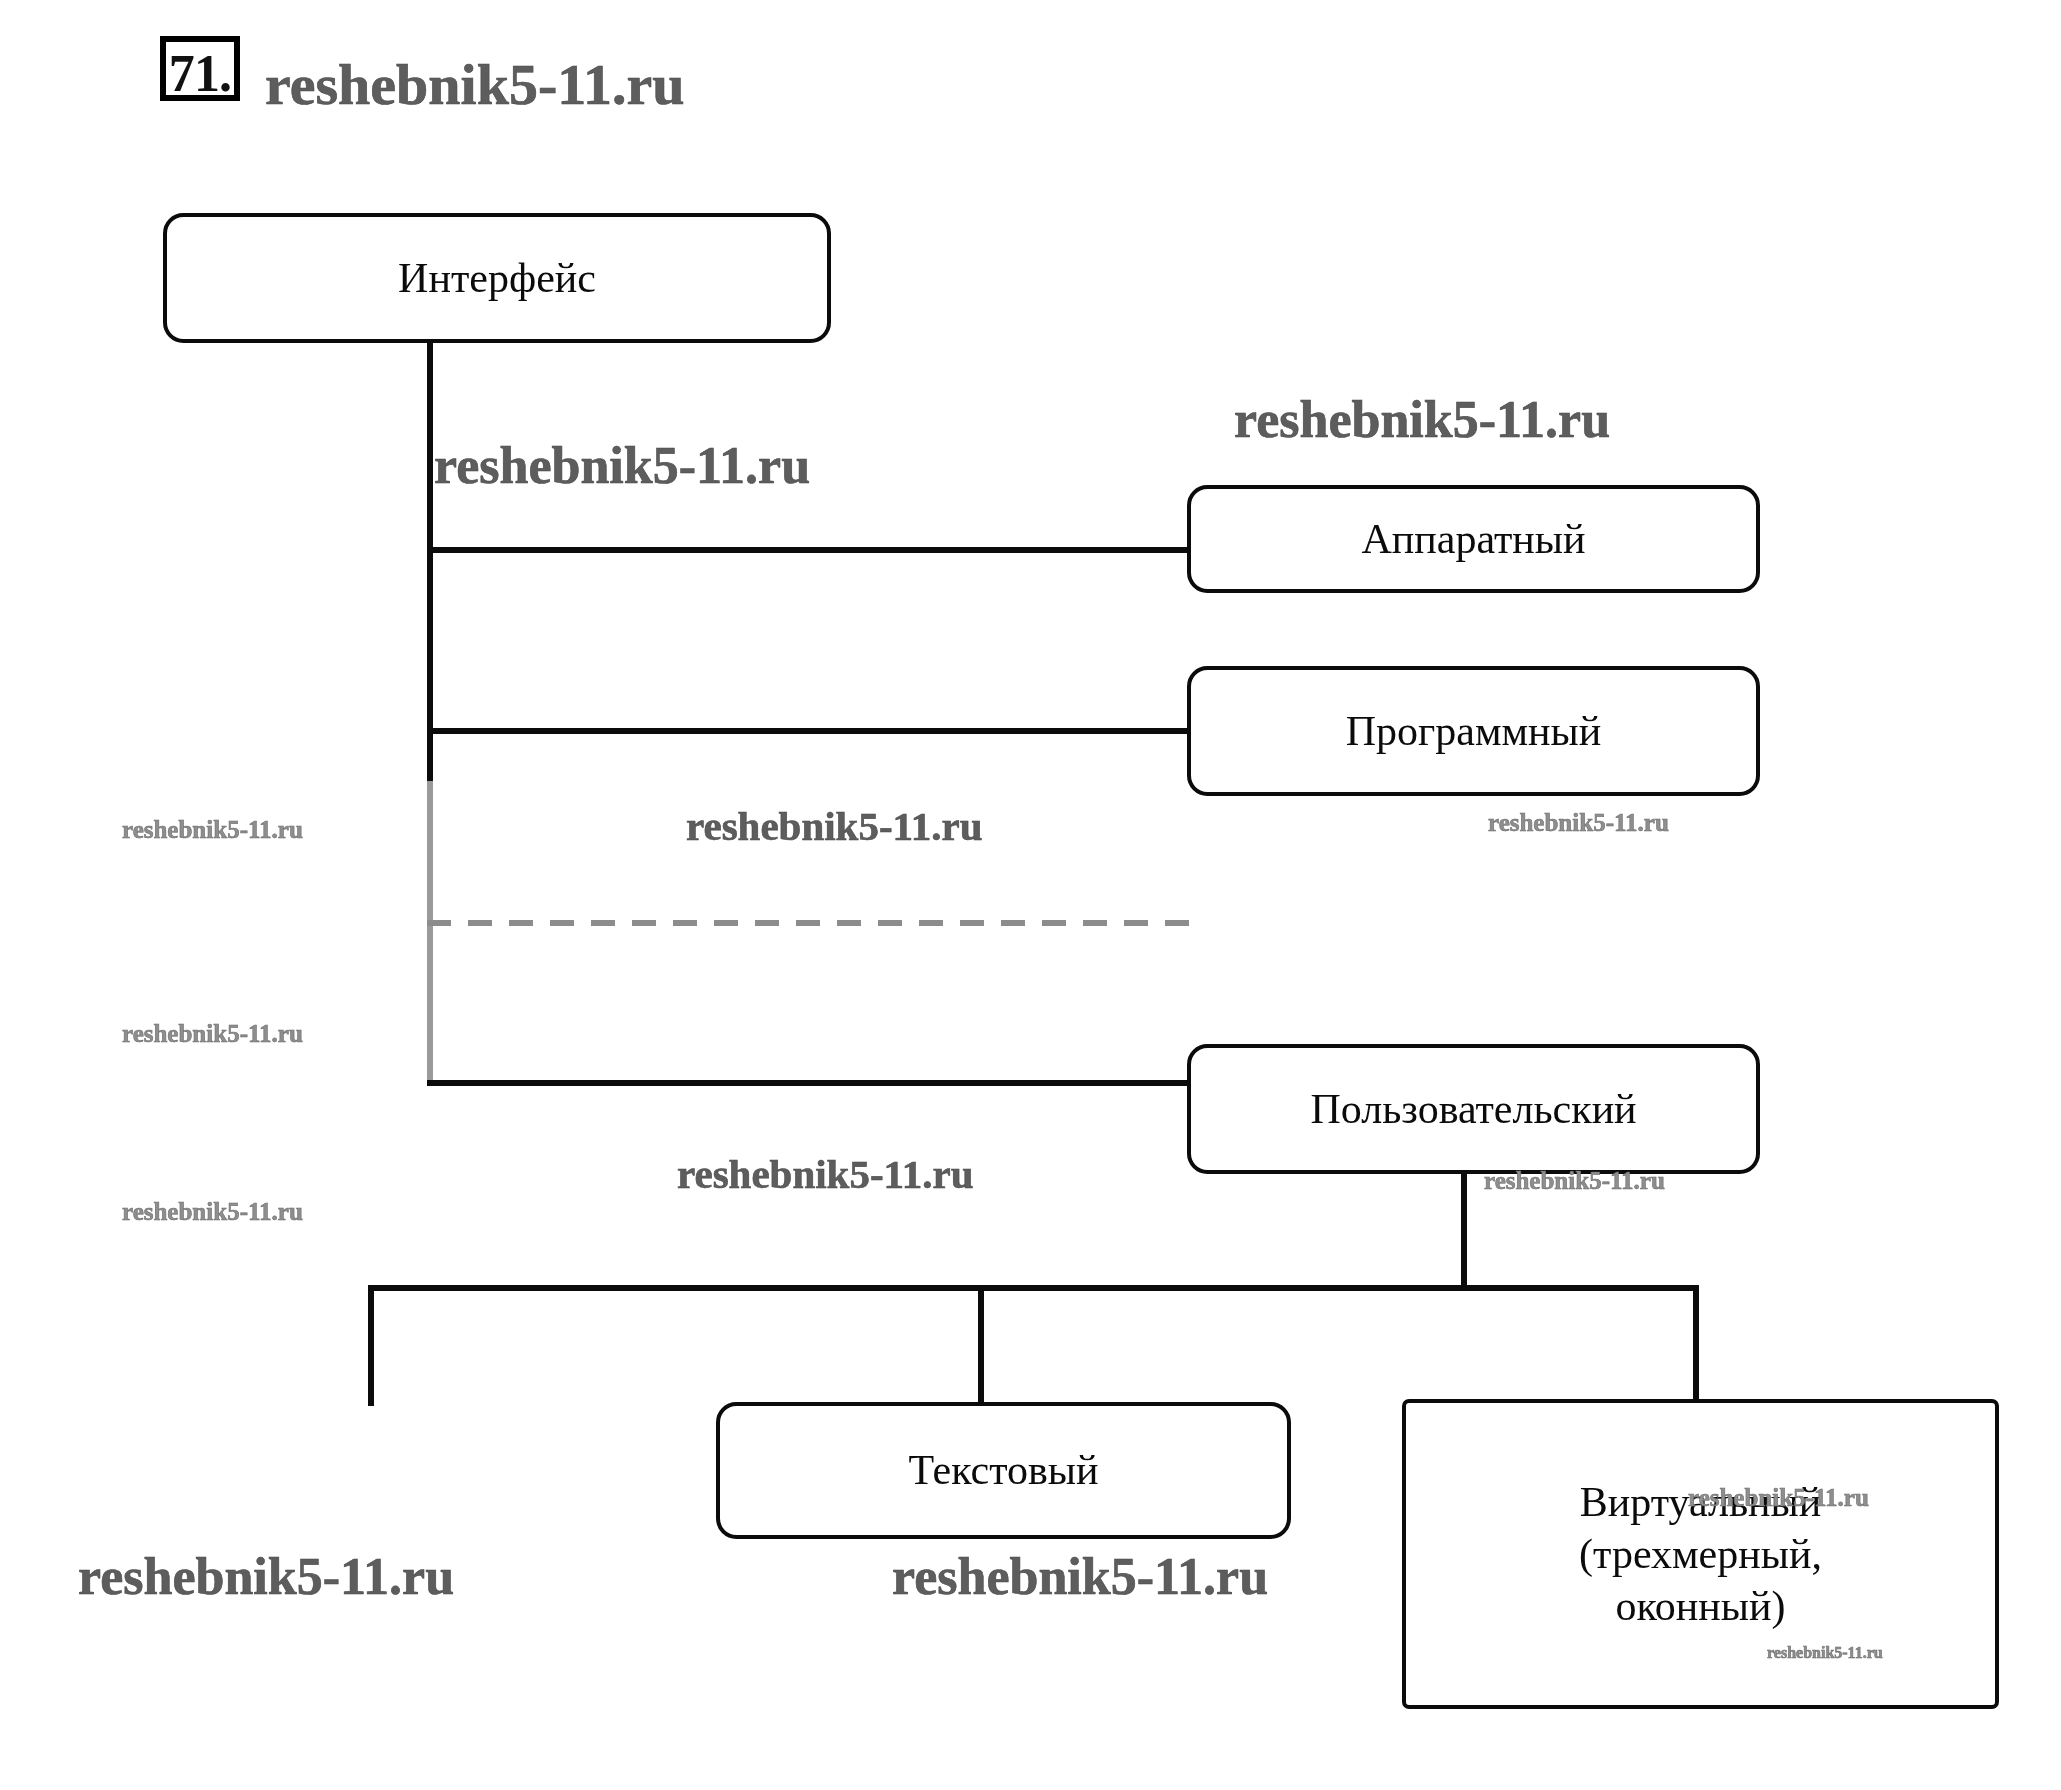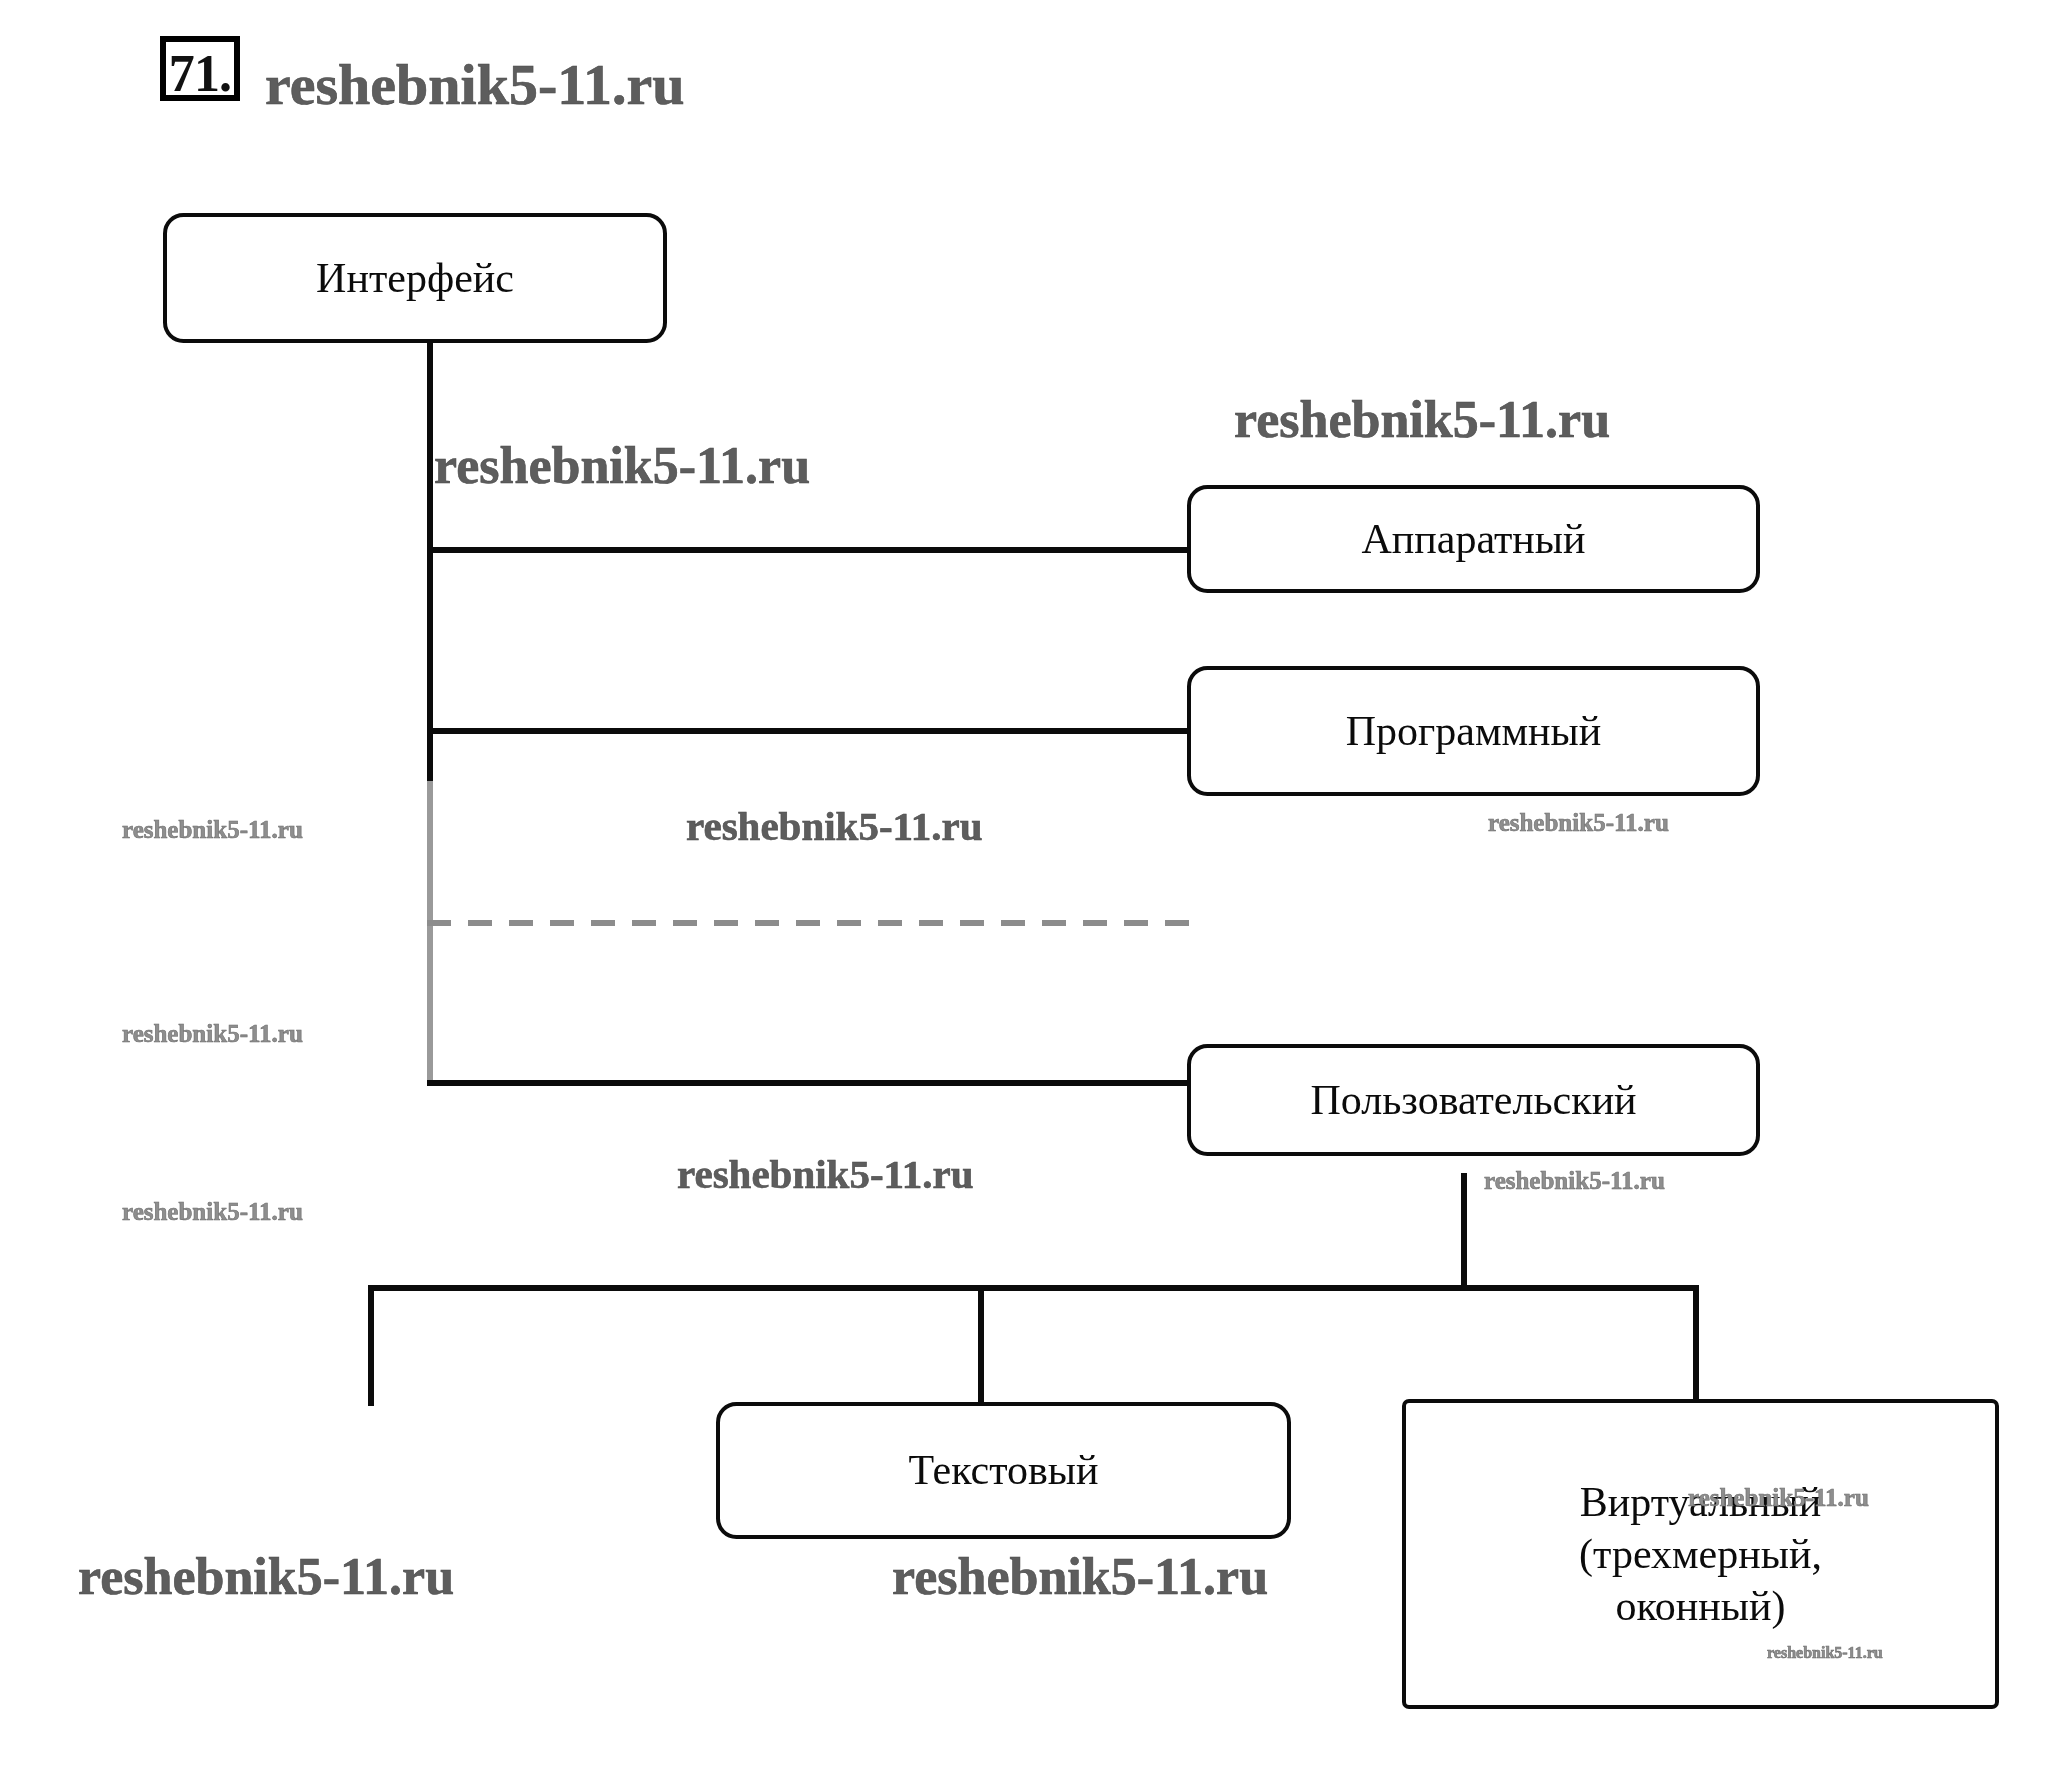--- a/index.html
+++ b/index.html
@@ -51,25 +51,25 @@
     font-family: "Liberation Serif", "DejaVu Serif", serif;
     font-size: 42px;
     line-height: 1.24;
     box-sizing: border-box;
     z-index: 20;
   }
   .node.tall { border-radius: 7px; }
   .node .node-label { display: block; padding: 0 9.3px; white-space: pre-line; }
 
   
-  #node-interface        { left: 163px;  top: 213px;  width: 504px;  height: 130px; }
+  #node-interface        { left: 163px;  top: 213px;  width: 668px;  height: 130px; }
   #node-hardware         { left: 1187px; top: 485px;  width: 573px;  height: 108px; }
   #node-software         { left: 1187px; top: 666px;  width: 573px;  height: 130px; }
   #node-hardware-software{ left: 1187px; top: 858px;  width: 831px;  height: 130px; }
-  #node-user             { left: 1187px; top: 1044px; width: 573px;  height: 112px; }
+  #node-user             { left: 1187px; top: 1044px; width: 573px;  height: 130px; }
   #node-graphic          { left: 69px;   top: 1402px; width: 583px;  height: 137px; }
   #node-text             { left: 716px;  top: 1402px; width: 575px;  height: 137px; }
   #node-virtual          { left: 1402px; top: 1399px; width: 597px;  height: 310px; }
 
   
   .line { position: absolute; background: #0b0b0b; z-index: 10; }
   .line.v { width: 5.6px; }
   .line.h { height: 5.6px; }
   .line.faded { background: #9a9a9a; }
 

